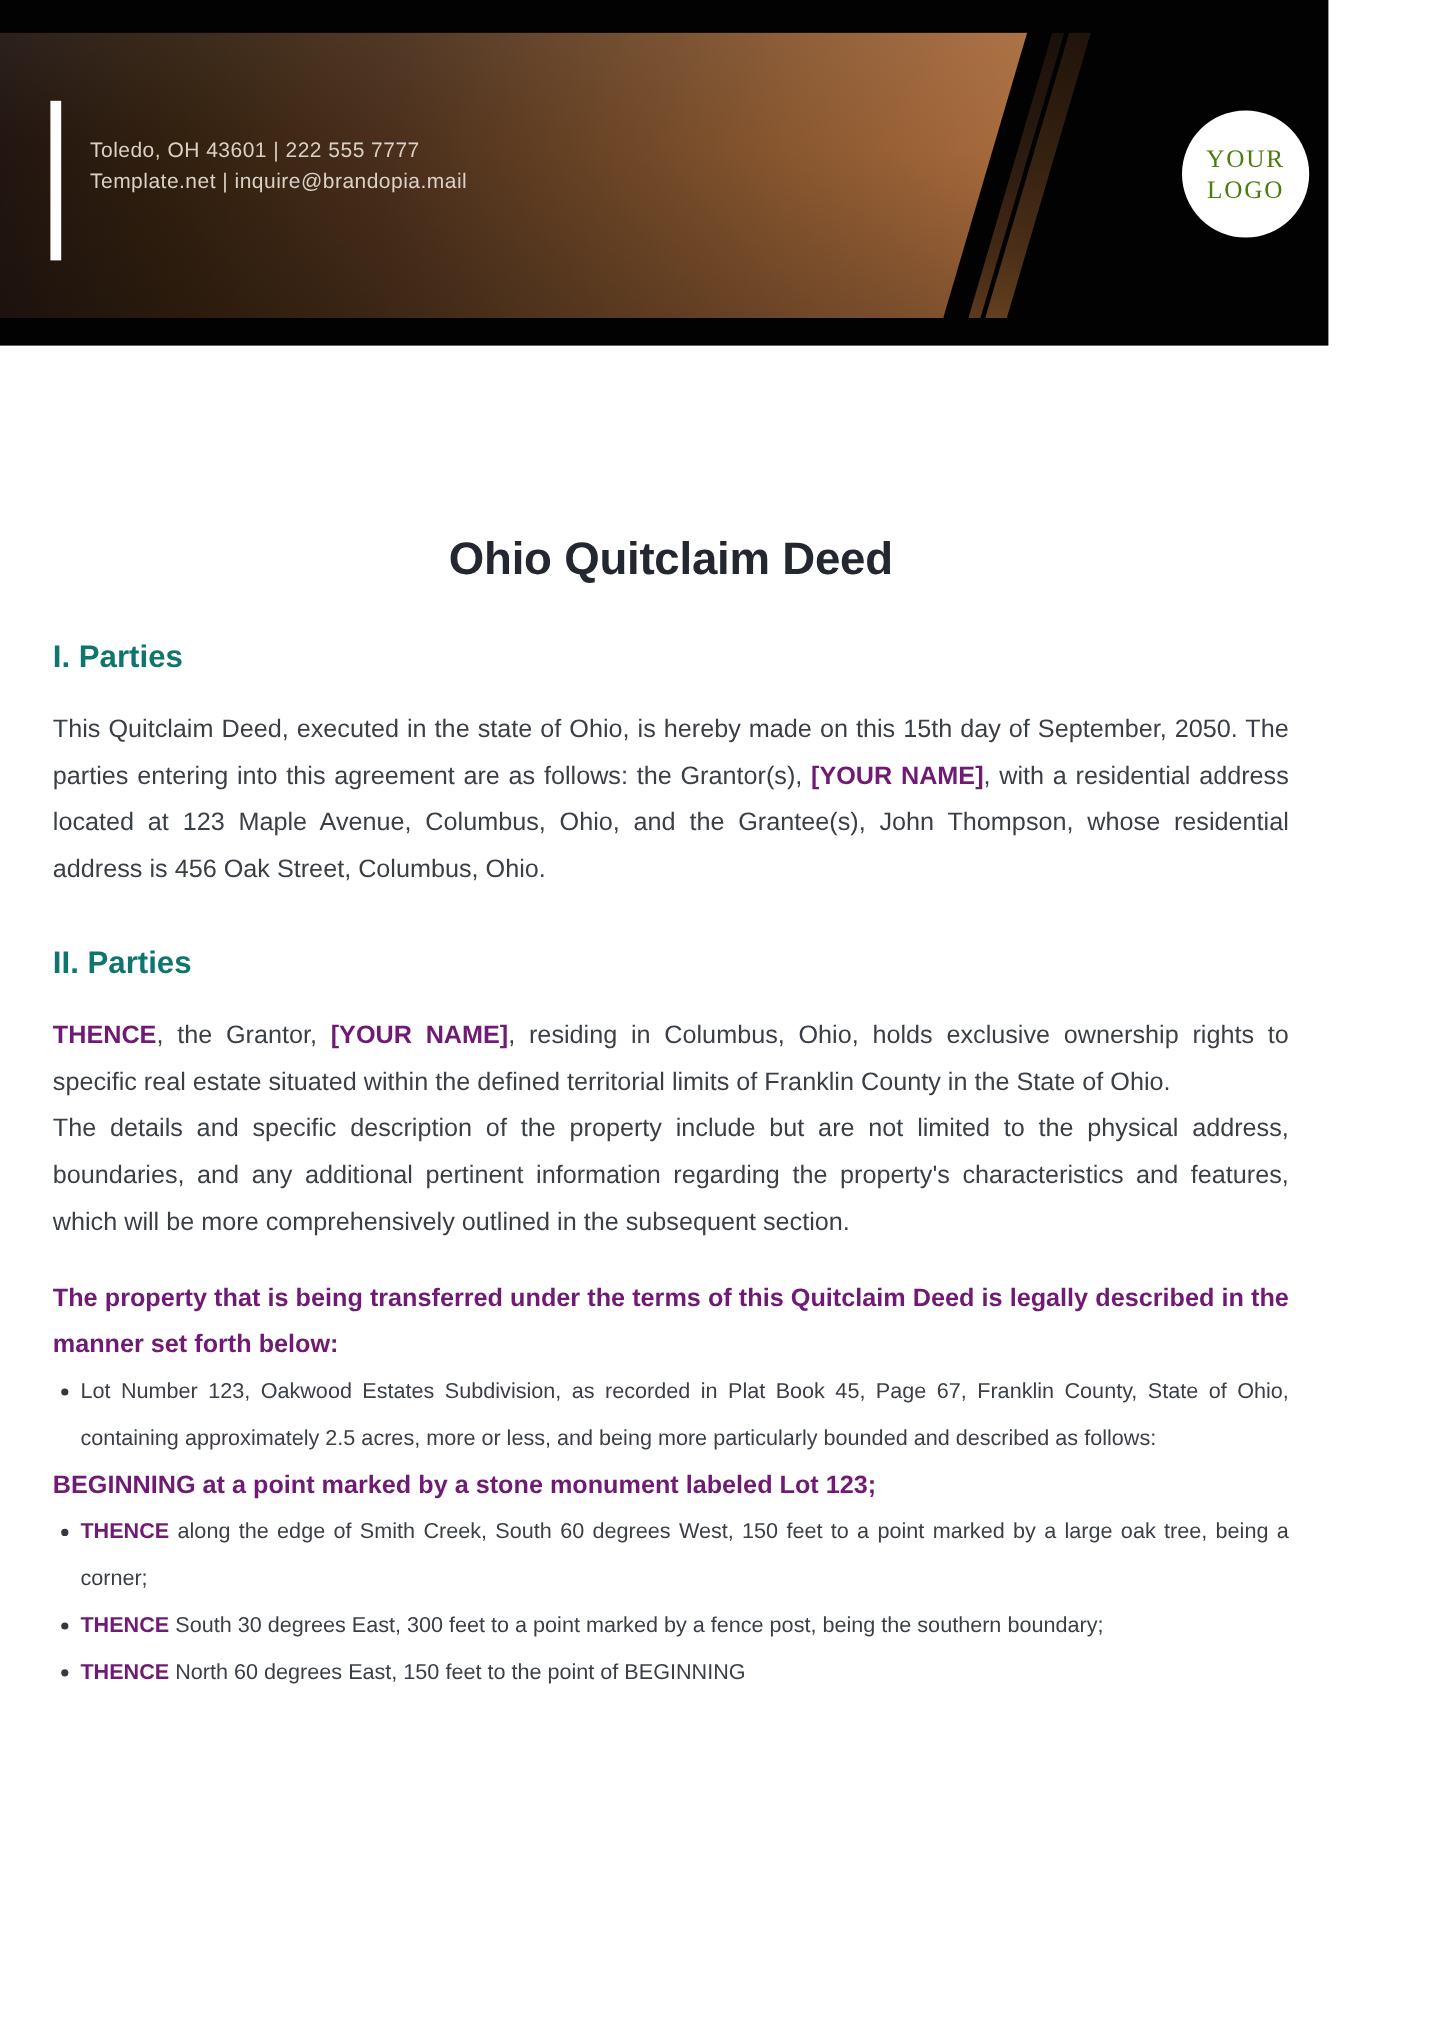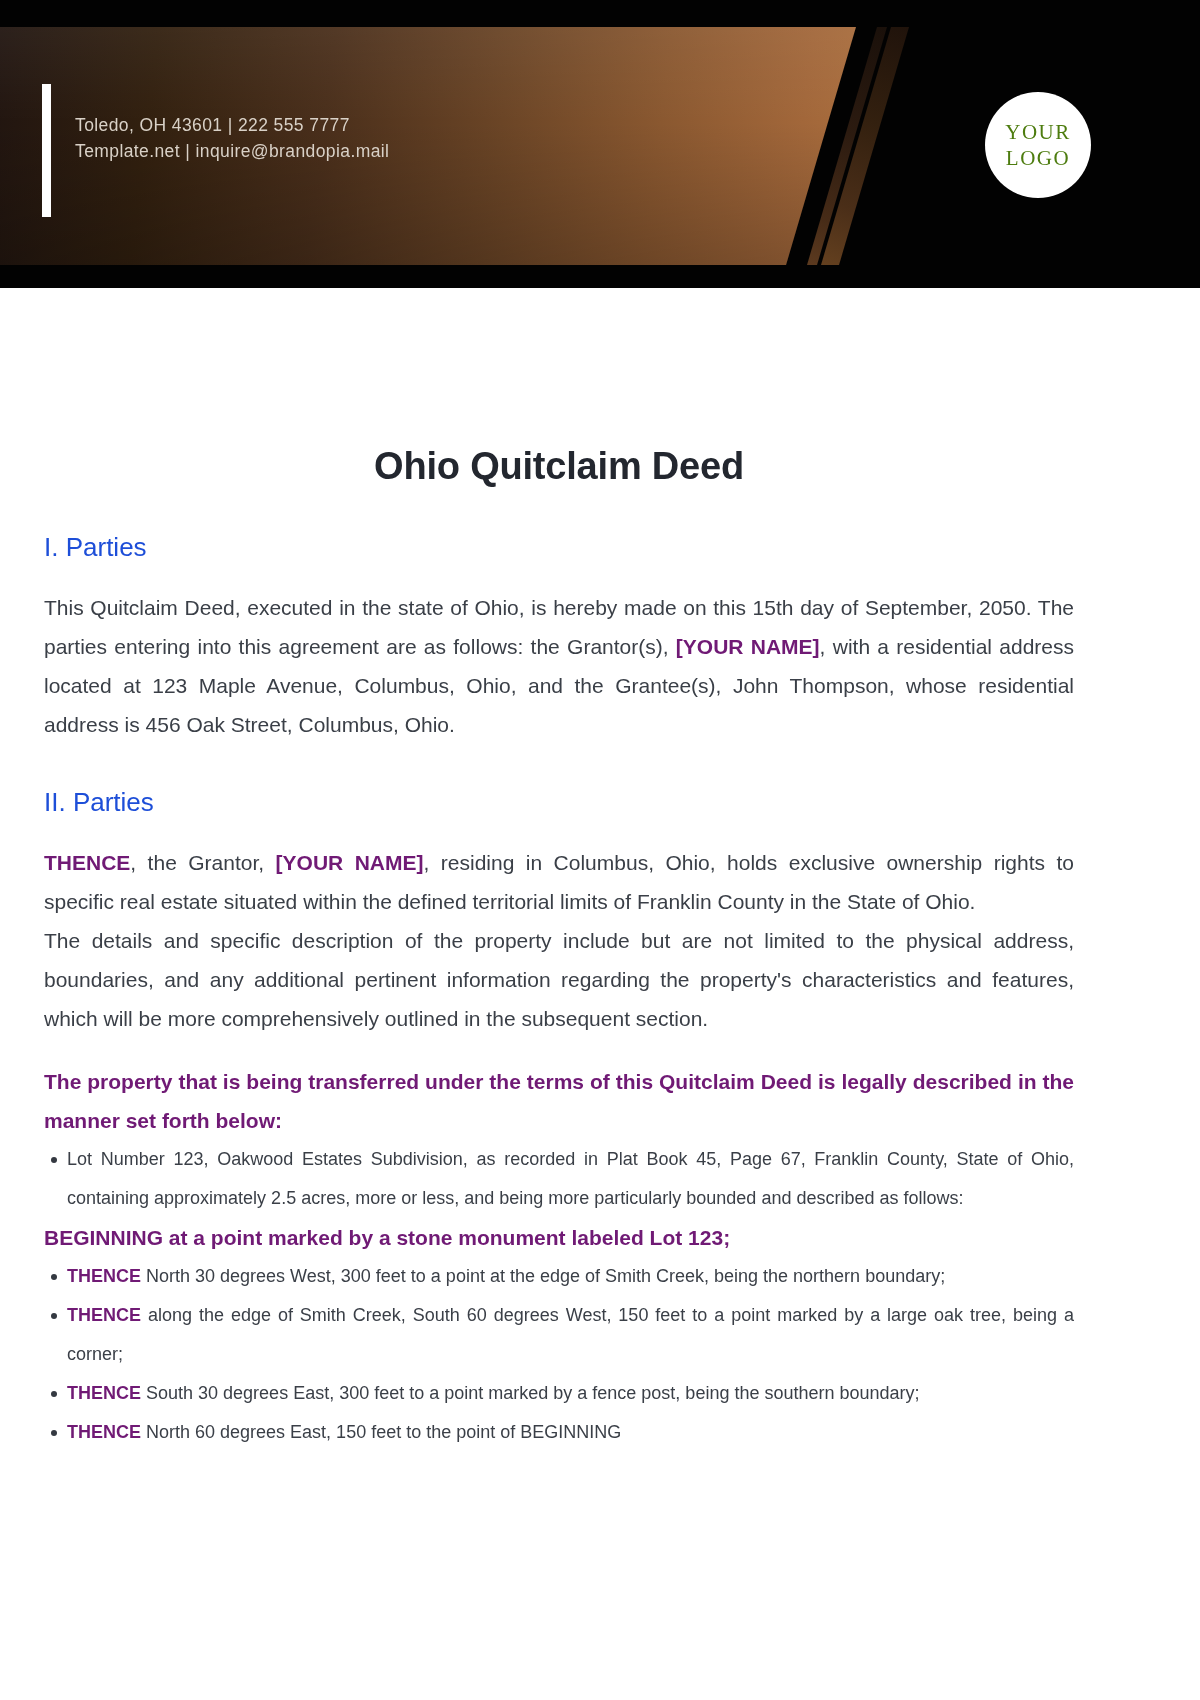--- a/index.html
+++ b/index.html
@@ -8,21 +8,21 @@
     width: 1200px; height: 1700px;
     background: #ffffff;
     font-family: "Liberation Sans", sans-serif;
     overflow: hidden;
     position: relative;
   }
 
   
   .header {
     position: relative;
-    width: 1200px; height: 288px;
+    width: 1107px; height: 288px;
     background: #020202;
     overflow: hidden;
   }
   .banner-shape {
     position: absolute;
     left: 0; top: 27px;
     width: 856px; height: 238px;
     background:
       linear-gradient(to bottom, rgba(255,255,255,0.05) 0%, rgba(0,0,0,0.00) 40%, rgba(0,0,0,0.22) 100%),
       linear-gradient(97deg, #211510 0%, #32200f 18%, #4a2f1b 38%, #6b4526 58%, #8a5830 76%, #a2673a 92%, #ab6f3e 100%);
@@ -85,22 +85,22 @@
     font-size: 38px;
     line-height: 46px;
     font-weight: 700;
     color: #23272f;
     letter-spacing: -0.2px;
   }
   .sec-heading {
     margin-top: 42px;
     font-size: 26px;
     line-height: 33px;
-    font-weight: 400;
-    color: #1d4ed8;
+    font-weight: 700;
+    color: #0f766e;
   }
   .para {
     margin-top: 24px;
     font-size: 21px;
     line-height: 39px;
     color: #3a3f47;
     text-align: justify;
     text-align-last: left;
   }
   .para.tight { margin-top: 0; }
@@ -152,19 +152,18 @@
       <p class="para"><span>This Quitclaim Deed, executed in the state of Ohio, is hereby made on this 15th day of September, 2050. The parties entering into this agreement are as follows: the Grantor(s), </span><b>[YOUR NAME]</b><span>, with a residential address located at 123 Maple Avenue, Columbus, Ohio, and the Grantee(s), John Thompson, whose residential address is 456 Oak Street, Columbus, Ohio.</span></p>
       <h2 class="sec-heading">II. Parties</h2>
       <p class="para"><b>THENCE</b><span>, the Grantor, </span><b>[YOUR NAME]</b><span>, residing in Columbus, Ohio, holds exclusive ownership rights to specific real estate situated within the defined territorial limits of Franklin County in the State of Ohio.</span></p>
       <p class="para tight"><span>The details and specific description of the property include but are not limited to the physical address, boundaries, and any additional pertinent information regarding the property's characteristics and features, which will be more comprehensively outlined in the subsequent section.</span></p>
       <p class="para"><b>The property that is being transferred under the terms of this Quitclaim Deed is legally described in the manner set forth below:</b></p>
       <ul class="bullets">
         <li><span>Lot Number 123, Oakwood Estates Subdivision, as recorded in Plat Book 45, Page 67, Franklin County, State of Ohio, containing approximately 2.5 acres, more or less, and being more particularly bounded and described as follows:</span></li>
       </ul>
       <p class="para tight"><b>BEGINNING at a point marked by a stone monument labeled Lot 123;</b></p>
       <ul class="bullets">
-        <li><b>THENCE</b><span> North 30 degrees West, 300 feet to a point at the edge of Smith Creek, being the northern boundary;</span></li>
         <li><b>THENCE</b><span> along the edge of Smith Creek, South 60 degrees West, 150 feet to a point marked by a large oak tree, being a corner;</span></li>
         <li><b>THENCE</b><span> South 30 degrees East, 300 feet to a point marked by a fence post, being the southern boundary;</span></li>
         <li><b>THENCE</b><span> North 60 degrees East, 150 feet to the point of BEGINNING</span></li>
       </ul>
     </div>
 </div>
 
 </body></html>

